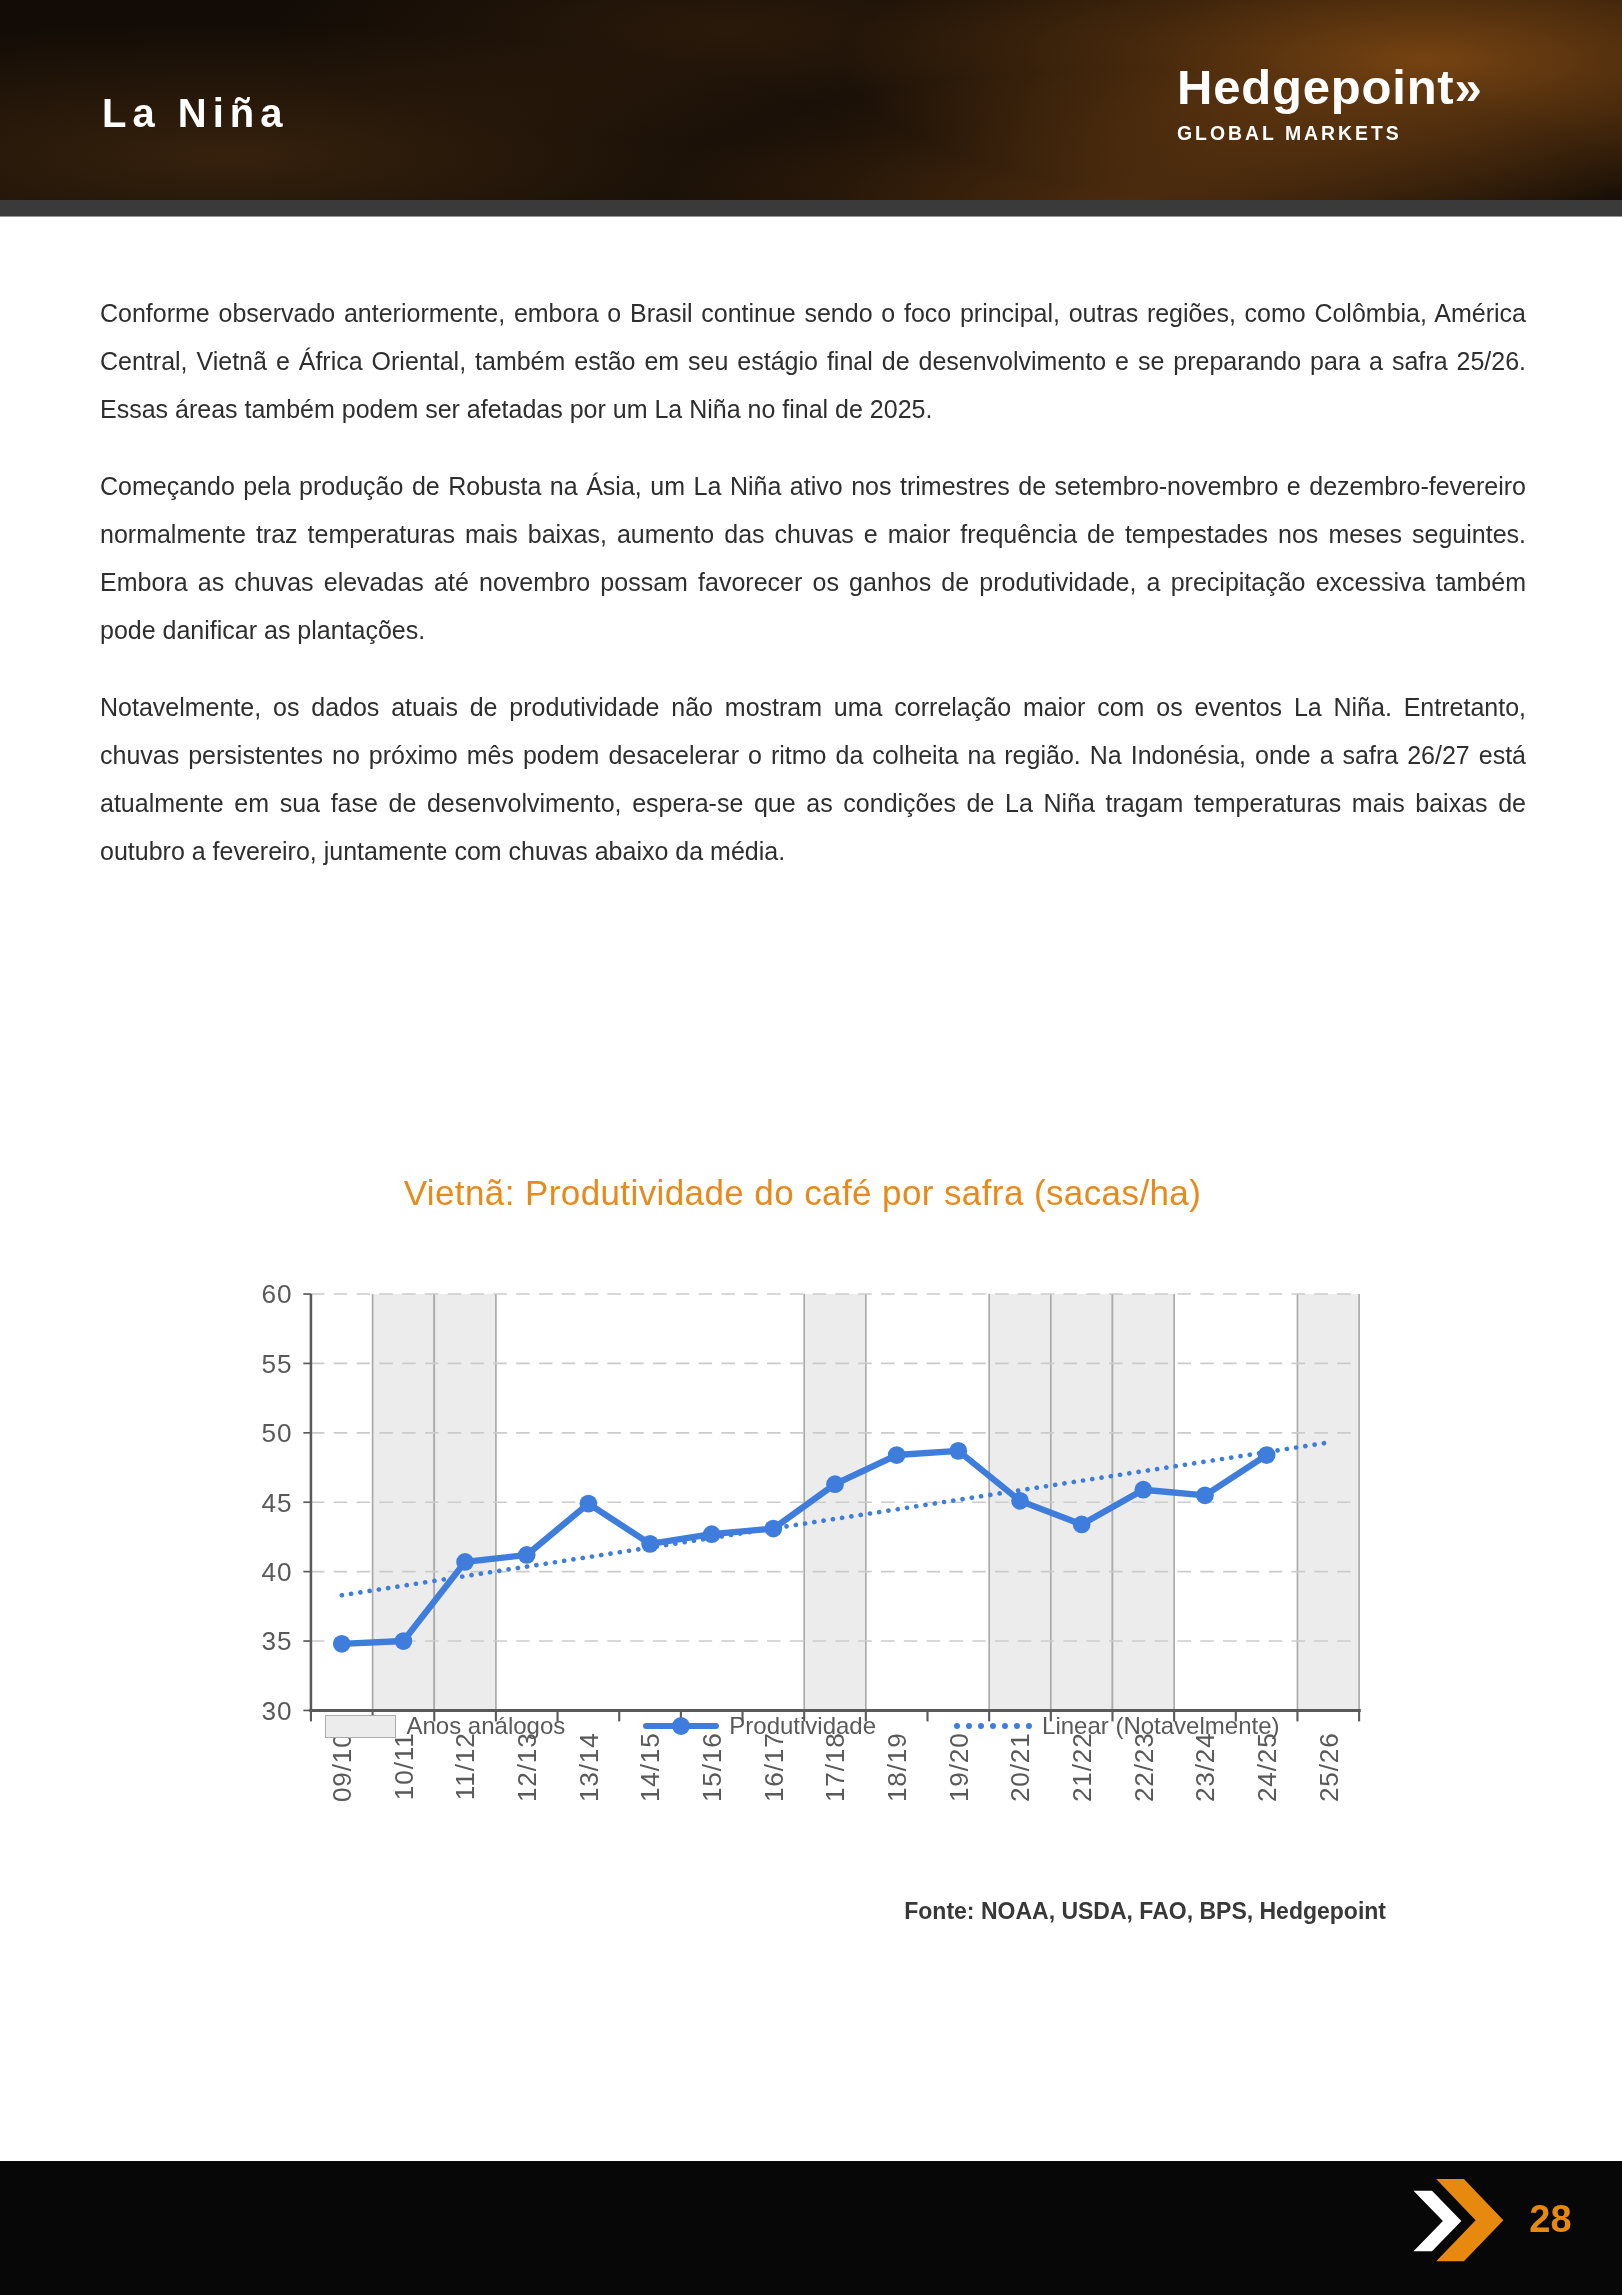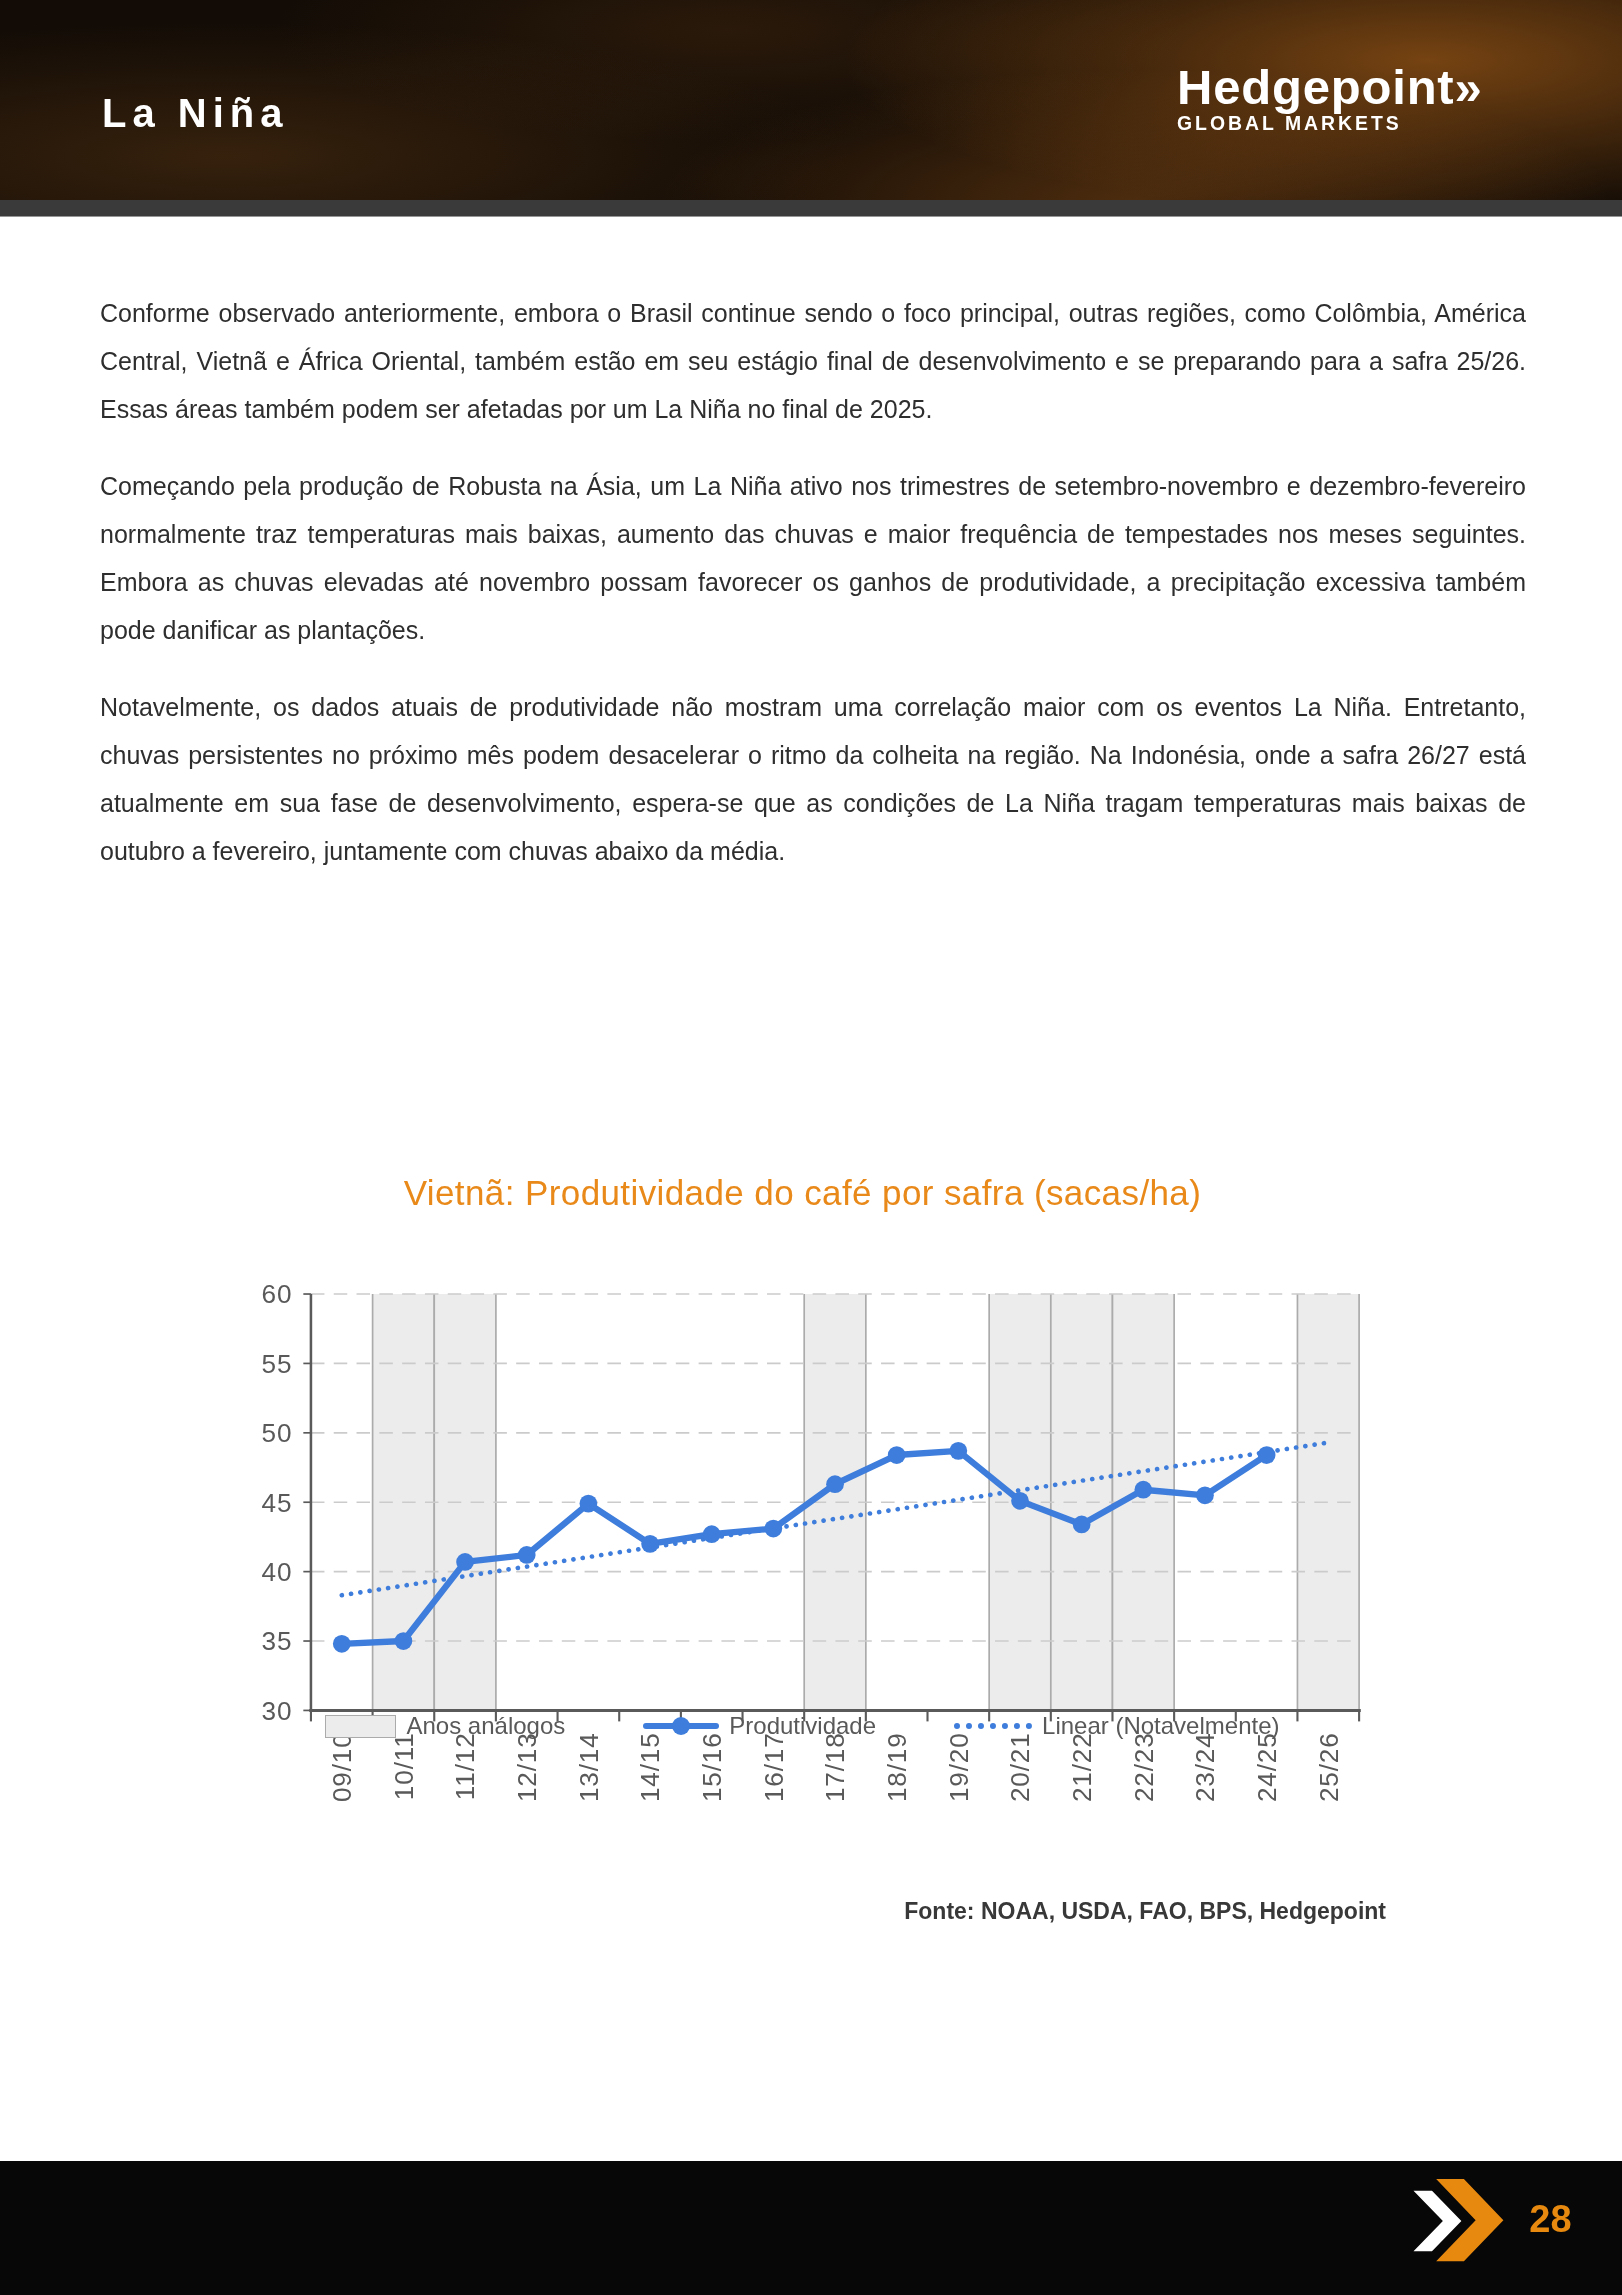--- a/index.html
+++ b/index.html
@@ -14,21 +14,21 @@
       radial-gradient(55% 95% at 14% 78%, rgba(92,56,20,.48), rgba(0,0,0,0) 70%),
       radial-gradient(40% 80% at 45% 15%, rgba(74,44,16,.42), rgba(0,0,0,0) 70%),
       #130c06;}
   .header-strip{position:absolute;left:0;top:200px;width:1622px;height:17px;
     background:#3a3a3a;border-bottom:1.7px solid #959595;box-sizing:border-box;}
   .header-title{position:absolute;left:102px;top:91px;color:#ffffff;font-size:40px;
     font-weight:700;letter-spacing:6px;white-space:nowrap;}
   .brand{position:absolute;left:1177px;top:63px;color:#ffffff;}
   .brand-row{font-size:49px;font-weight:700;letter-spacing:0.8px;line-height:1;white-space:nowrap;}
   .brand-chev{font-weight:700;}
-  .brand-sub{font-size:19.4px;font-weight:700;letter-spacing:3px;white-space:nowrap;}
+  .brand-sub{margin-top:10px;font-size:19.4px;font-weight:700;letter-spacing:3px;white-space:nowrap;}
 
   
   .bodytext{position:absolute;left:100px;top:289px;width:1426px;color:#2e2e2e;
     font-size:25px;line-height:48px;text-align:justify;}
   .bodytext p{margin:0 0 29px 0;}
 
   
   .chart-title{position:absolute;left:211px;top:1173px;width:1183px;margin:0;
     text-align:center;font-size:35px;font-weight:400;color:#e8891a;letter-spacing:0.4px;}
   .chart-svg{position:absolute;left:211px;top:1267px;width:1183px;height:549px;}

